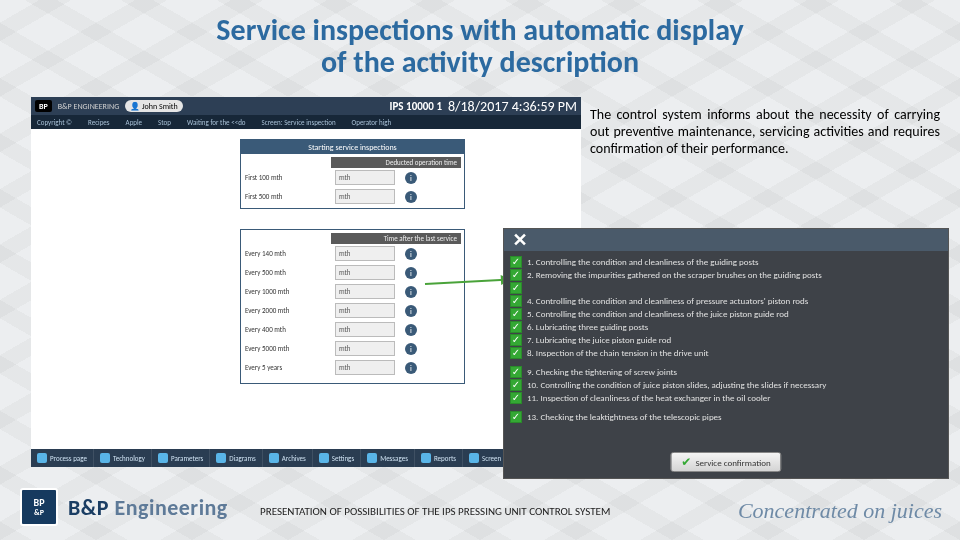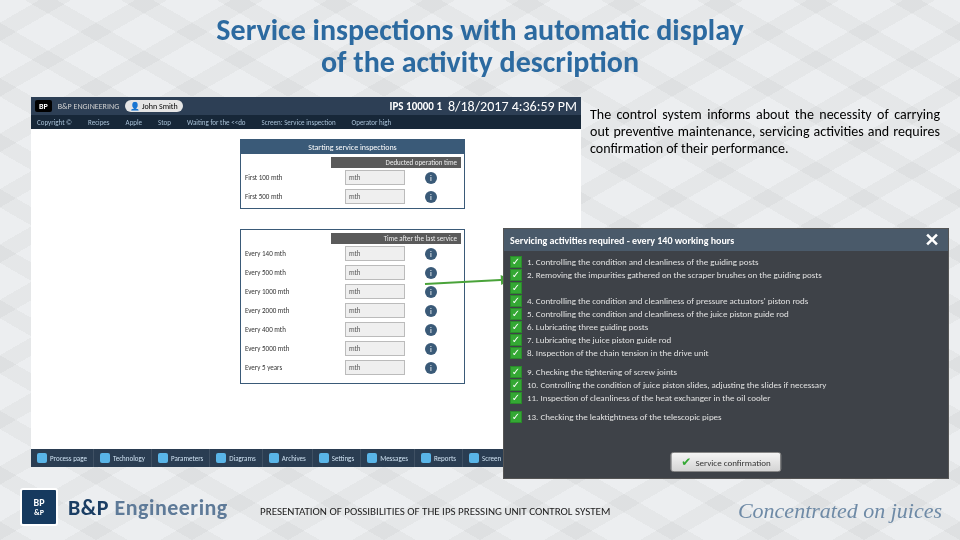--- a/index.html
+++ b/index.html
@@ -64,21 +64,21 @@
     font-size:8px;
   }
   .panel-hdr {
     background:#3a5a78; color:#fff; text-align:center;
     font-size:8px; padding:2px 0;
   }
   .panel-sub {
     background:#5a5a5a; color:#eee; text-align:right;
     font-size:7px; padding:1px 4px; margin:3px 3px 0 90px;
   }
-  .row { display:flex; align-items:center; gap:20px; padding:2px 4px; }
+  .row { display:flex; align-items:center; gap:10px; padding:2px 4px; }
   .row .lbl { width:80px; color:#333; font-size:7px; }
   .row .fld { width:60px; height:15px; background:#efefef; border:1px solid #bbb; display:flex; align-items:center; padding:0 3px; font-size:7px; color:#555;}
   .row .info { width:12px; height:12px; border-radius:50%; background:#3a5a78; color:#fff; display:flex; align-items:center; justify-content:center; font-size:8px;}
   .panel1 { left:185px; top:10px; width:225px; height:70px; }
   .panel2 { left:185px; top:100px; width:225px; height:155px; }
 
   .app-taskbar {
     position:absolute; bottom:0; left:0; right:0;
     height:18px; background:#2a3d52;
     display:flex; align-items:center;
@@ -273,21 +273,20 @@
         <span class="tbicon"></span>
         <span>Screen saver</span>
       </div>
   </div>
 </div>
 
 <div class="arrow"></div>
 
 <div class="popup">
   <div class="popup-title">
-    <span>Servicing activities required - every 140 working hours</span>
     <span class="closex">✕</span>
   </div>
   <div class="popup-list">
     <div class="pli">
         <span class="chk">✓</span>
         <span>1. Controlling the condition and cleanliness of the guiding posts</span>
       </div>
     <div class="pli">
         <span class="chk">✓</span>
         <span>2. Removing the impurities gathered on the scraper brushes on the guiding posts</span>

